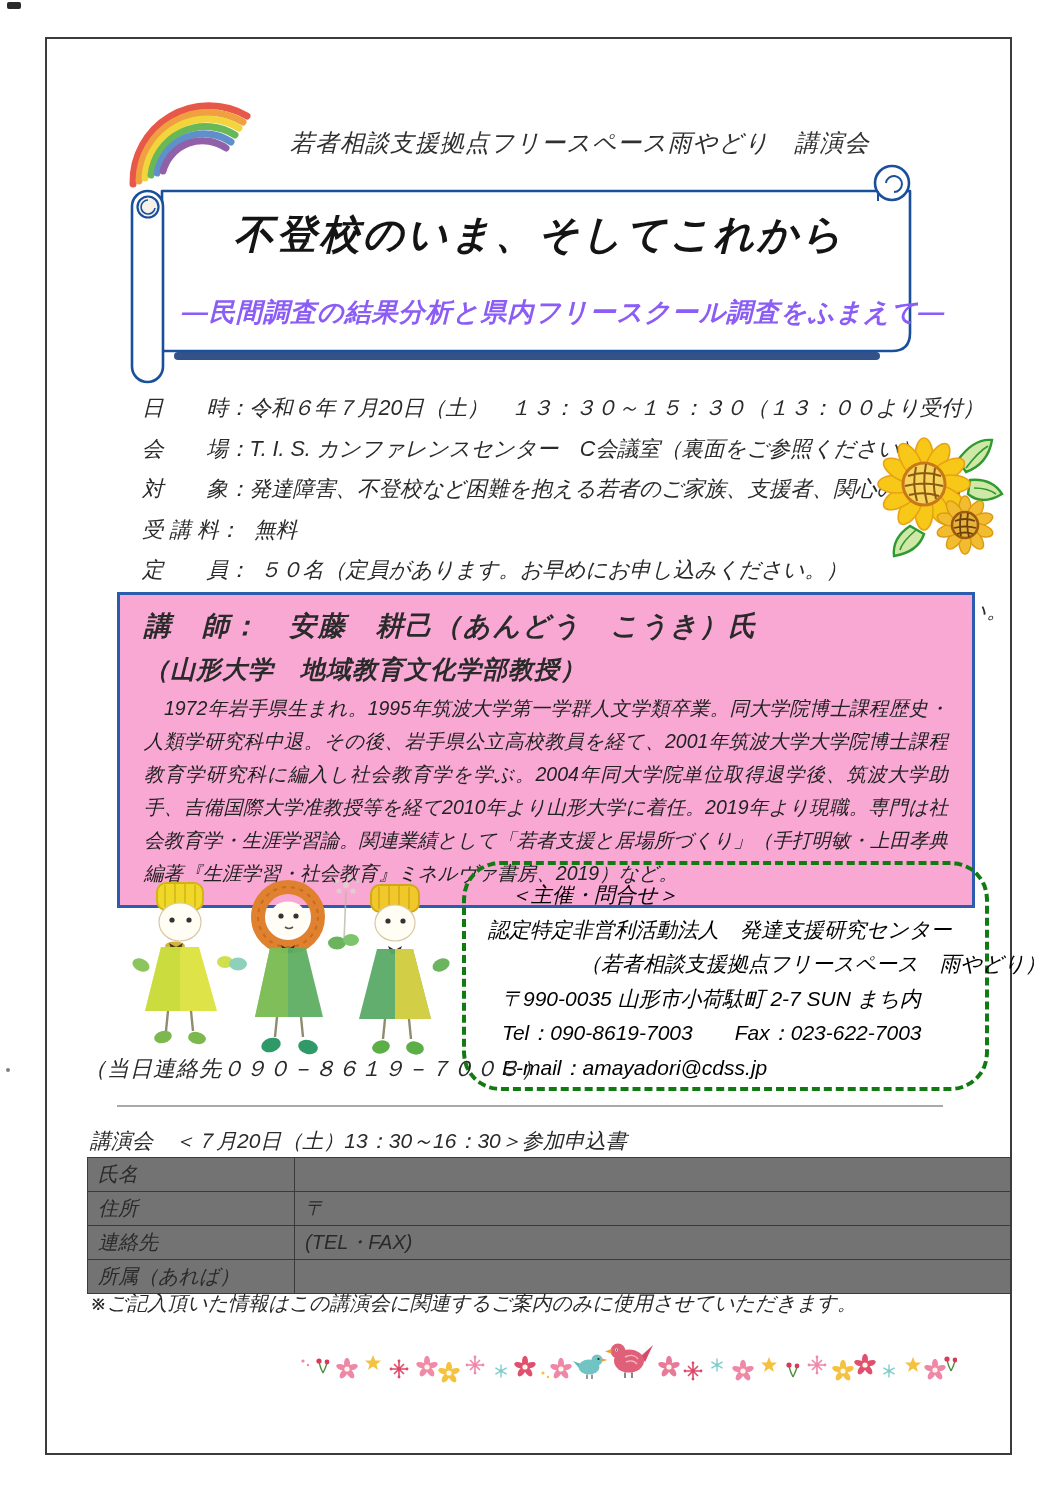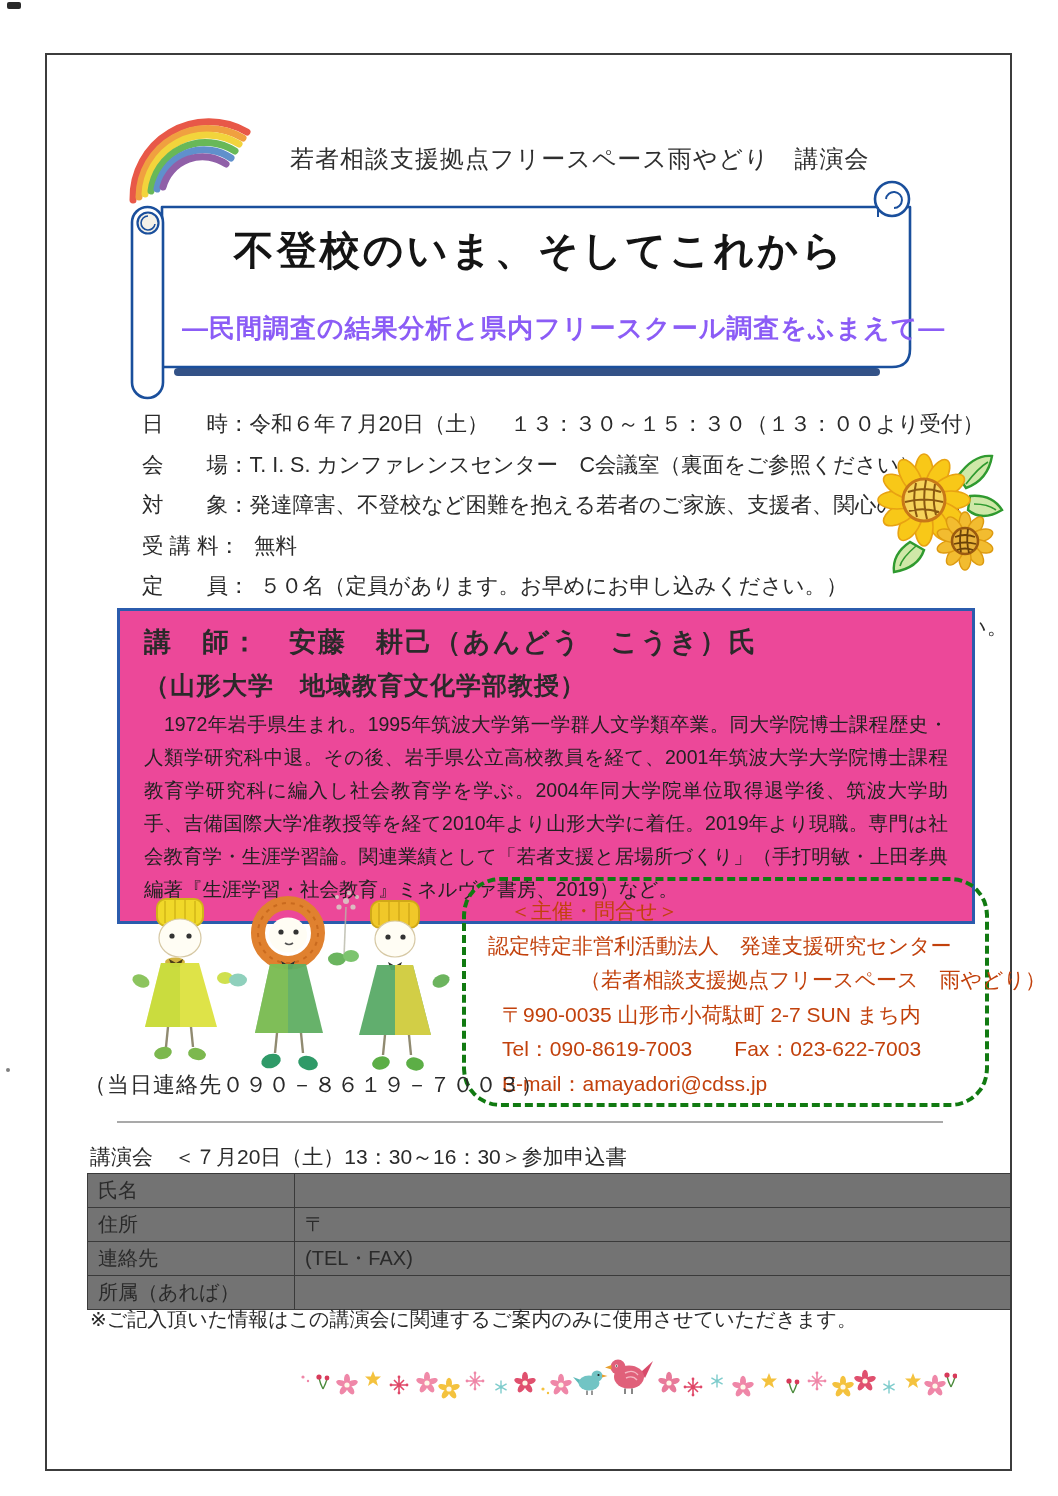--- a/index.html
+++ b/index.html
@@ -3,22 +3,22 @@
 <meta charset="utf-8">
 <style>
   html,body{margin:0;padding:0;}
   body{
     width:1058px;height:1496px;position:relative;background:#ffffff;
     font-family:"Liberation Sans","DejaVu Sans",sans-serif;
     color:var(--text,#2a2a2a);overflow:hidden;
   }
   .artifact{position:absolute;background:#2a2a2a;border-radius:2px;}
   .page{
-    position:absolute;left:45px;top:53px;width:963px;height:1414px;
-    border:2px solid #3c3c3c;background:#fff;
+    position:absolute;left:45px;top:37px;width:963px;height:1414px;
+    border:2px solid #3c3c3c;background:#fff;font-style:italic;
   }
   .abs{position:absolute;}
   .nowrap{white-space:nowrap;}
 
   .event-label{left:243px;top:88px;font-size:24px;letter-spacing:1px;color:#2f2f2f;font-weight:500;}
 
   
   .banner{left:75px;top:122px;width:805px;height:230px;}
   .banner svg{position:absolute;left:0;top:0;}
   .banner-title{
@@ -34,34 +34,34 @@
   .details{left:95px;top:354px;width:840px;font-size:21.5px;}
   .detail-row{display:flex;margin-bottom:11.5px;white-space:nowrap;}
   .detail-label{white-space:pre;}
   .detail-value{white-space:pre;}
 
   .sunflower{left:823px;top:383px;}
 
   
   .speaker-box{
     left:70px;top:553px;width:858px;box-sizing:border-box;
-    border:3px solid var(--speaker-box-blue,#2b5cad);background:#ec4899;
+    border:3px solid var(--speaker-box-blue,#2b5cad);background:#f9a8d4;
     padding:13px 24px 15px 24px;
   }
   .speaker-name{font-size:27px;font-weight:bold;letter-spacing:2px;white-space:nowrap;}
   .speaker-affil{font-size:25px;font-weight:bold;margin-top:9px;letter-spacing:1px;white-space:nowrap;}
   .speaker-bio{font-size:19.5px;line-height:33px;margin-top:6px;text-align:justify;color:#222;}
 
   .children{left:58px;top:830px;}
 
   
   .contact-box{
     left:415px;top:822px;width:527px;height:230px;box-sizing:border-box;
     border:4px dashed var(--contact-green,#117a11);border-radius:38px;
-    padding:13px 22px;font-size:21px;line-height:34.5px;color:#c2410c;
+    padding:13px 22px;font-size:21px;line-height:34.5px;color:#000000;
   }
   .c-heading{padding-left:22px;}
   .c-orgsub{padding-left:92px;}
   .c-ind{padding-left:14px;}
   .contact-box div{white-space:nowrap;}
 
   .day-contact{left:37px;top:1015px;font-size:22px;letter-spacing:1px;white-space:nowrap;}
 
   .separator{left:70px;top:1066px;width:826px;height:2px;background:#a9a9a9;}
 

